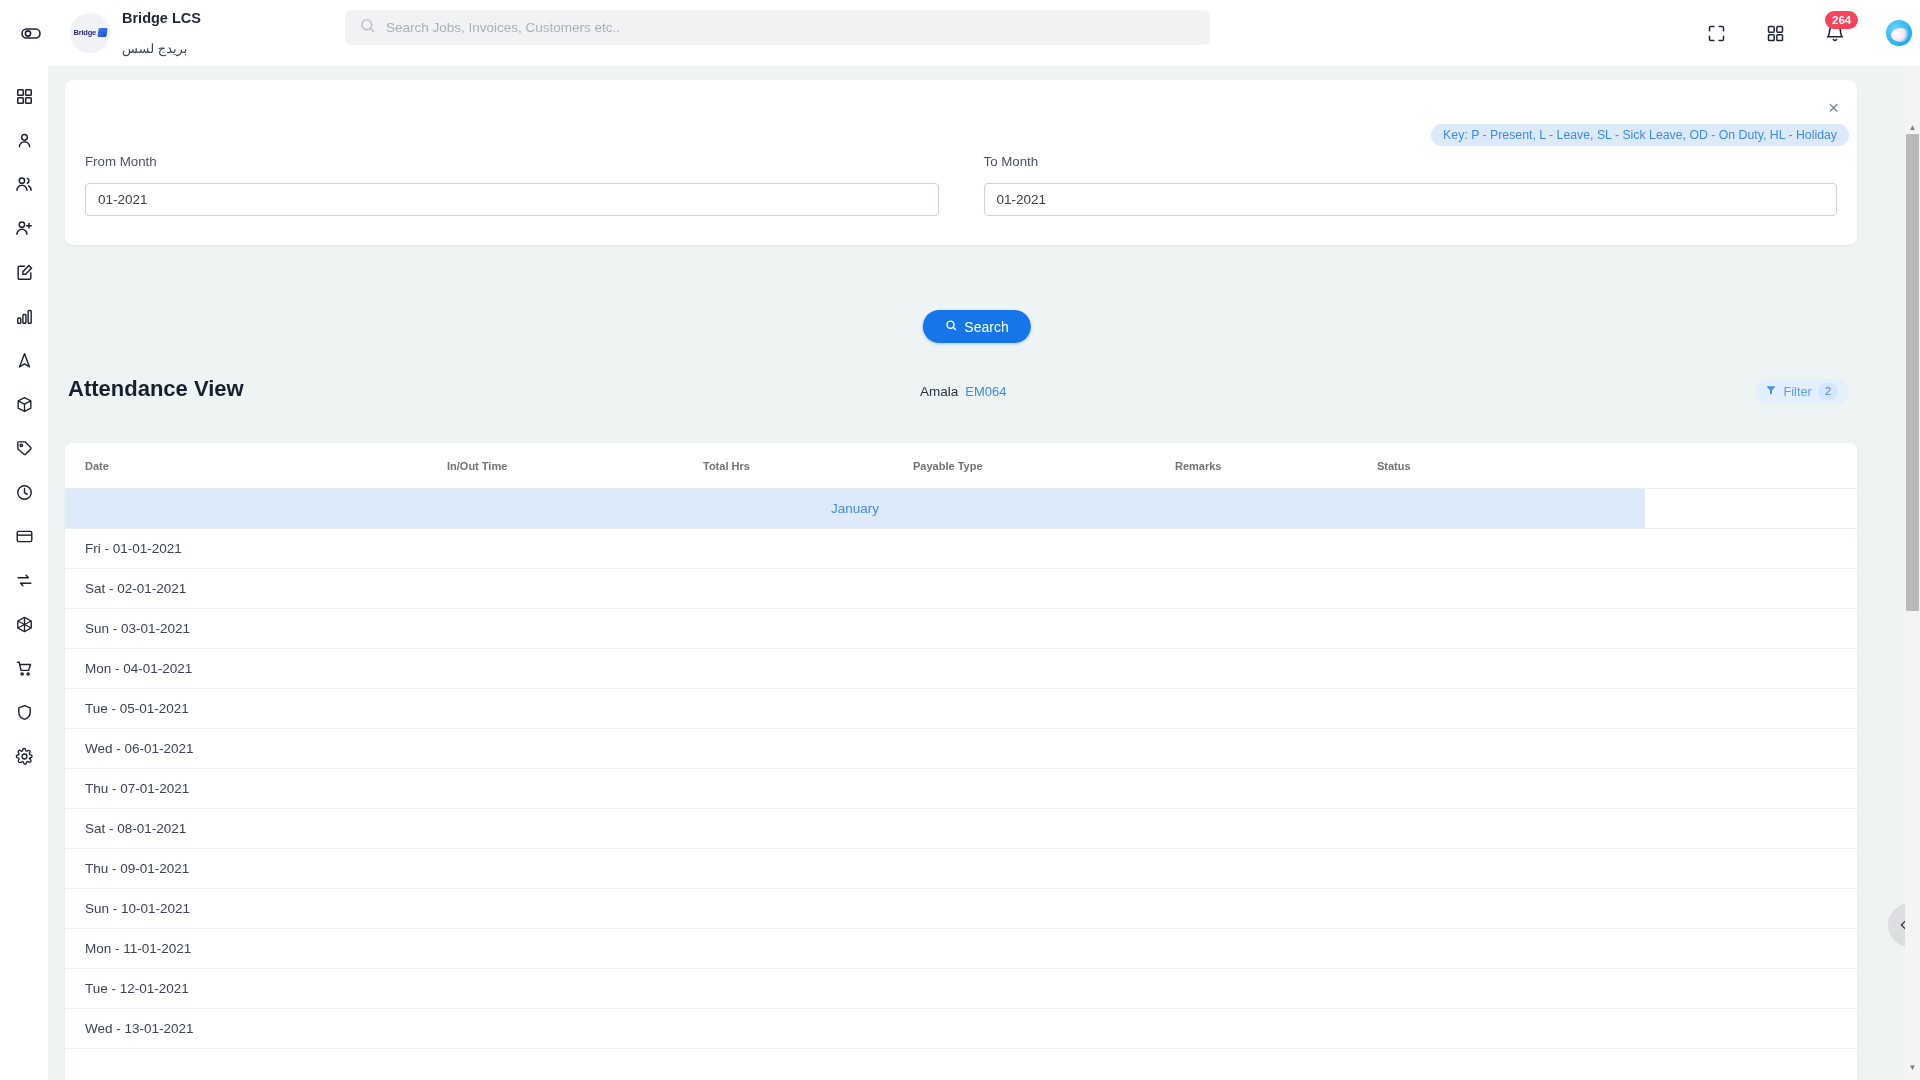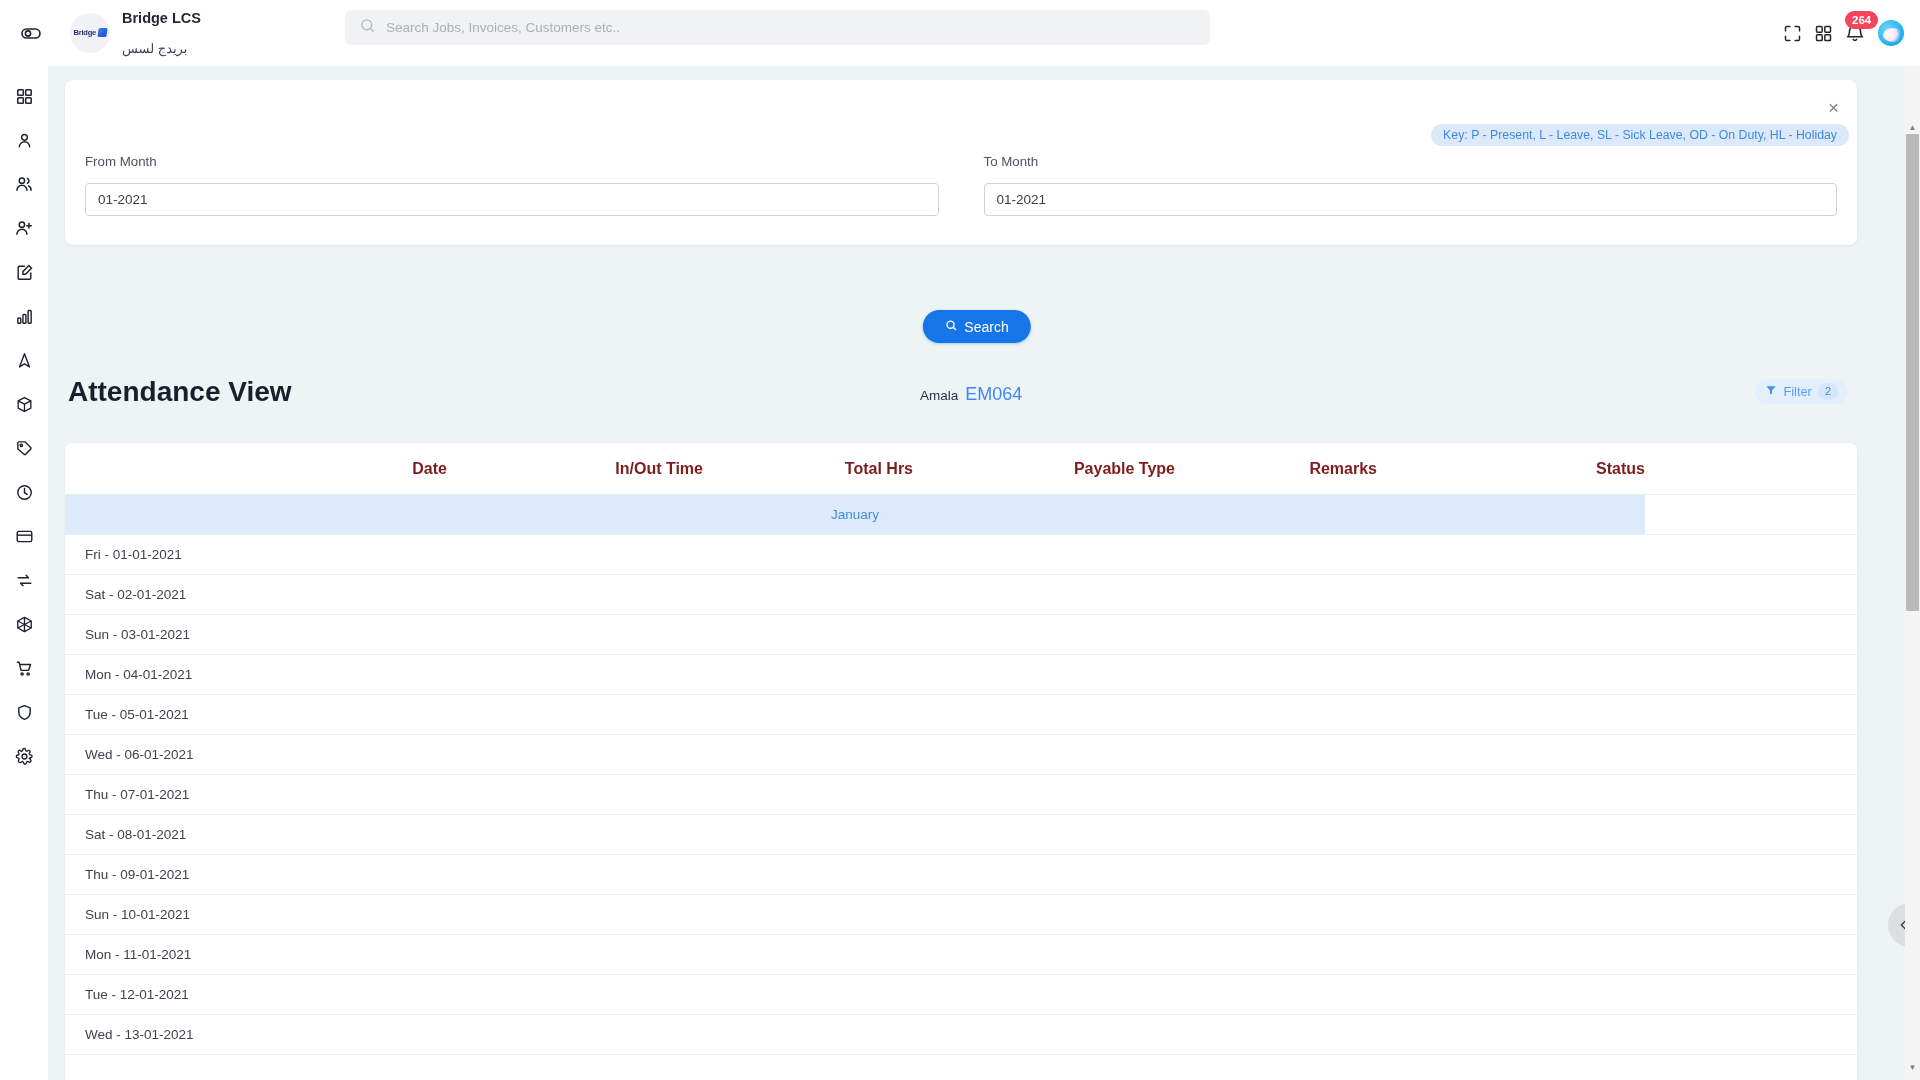--- a/index.html
+++ b/index.html
@@ -44,22 +44,22 @@
   .tb-search {
     position: absolute; left: 345px; top: 10px;
     width: 865px; height: 35px;
     background: #f1f2f4; border-radius: 6px;
     display: flex; align-items: center; gap: 10px; padding: 0 14px;
     cursor: text;
   }
   .tb-search .ph { color: #a9afbb; font-size: 13.5px; }
 
   .tb-right {
-    position: absolute; right: 14px; top: 0; height: 66px;
-    display: flex; align-items: center; gap: 10px;
+    position: absolute; right: 6px; top: 0; height: 66px;
+    display: flex; align-items: center; gap: 38px;
   }
   .tb-icon { color: #1f2533; cursor: pointer; display: flex; align-items: center; }
   .bell-wrap { position: relative; display: flex; align-items: center; }
   .bell-badge {
     position: absolute; top: -11px; left: 1px;
     background: #f5455c; color: #fff;
     font-size: 11.5px; font-weight: 600;
     border-radius: 10px; padding: 2px 7px; min-width: 30px; text-align: center;
     line-height: 1.25;
   }
@@ -140,28 +140,28 @@
     box-shadow: 0 1px 3px rgba(22,117,232,.35);
     z-index: 5;
   }
 
   
   .title-row {
     position: absolute; left: 17px; top: 310px; width: 1792px; height: 48px;
   }
   .page-title {
     position: absolute; left: 3px; top: 0;
-    font-size: 28px; font-weight: 700; color: #17202e;
+    font-size: 22px; font-weight: 700; color: #17202e;
   }
   .emp-wrap {
     position: absolute; left: 855px; top: 8px;
     display: flex; align-items: baseline; gap: 7px;
   }
   .emp-name { font-size: 13.5px; color: #2c3443; }
-  .emp-code { font-size: 18px; color: #3f86f7; font-weight: 500; }
+  .emp-code { font-size: 13px; color: #3f86f7; font-weight: 500; }
   .filter-btn {
     position: absolute; right: 9px; top: 3px;
     background: #e3effc; border: none; border-radius: 13px;
     height: 25px; padding: 0 10px;
     display: flex; align-items: center; gap: 6px;
     cursor: pointer; font-family: "Liberation Sans", sans-serif;
   }
   .filter-btn .fb-label { color: #5b9bf0; font-size: 12.8px; }
   .filter-btn .fb-count {
     background: #d5e6fb; color: #4a86d8;
@@ -171,21 +171,21 @@
   
   .table-card {
     position: absolute; left: 17px; top: 377px;
     width: 1792px; height: 640px;
     background: #fff; border-radius: 8px 8px 0 0;
     overflow: hidden;
     box-shadow: 0 1px 3px rgba(25,40,60,.06);
   }
   table { width: 100%; border-collapse: collapse; table-layout: fixed; }
   thead th {
-    text-align: right; font-size: 16px; font-weight: 700; color: #7f1d1d;
+    text-align: left; font-size: 11px; font-weight: 700; color: #737373;
     padding: 17px 0 16px 0; border-bottom: 1px solid #e9ecf1; background: #fff;
   }
   thead th:first-child { padding-left: 20px; }
   .col-date    { width: 382px; }
   .col-inout   { width: 256px; }
   .col-hrs     { width: 210px; }
   .col-pay     { width: 262px; }
   .col-rem     { width: 202px; }
   .col-status  { width: 268px; }
   .col-spacer  { width: 212px; }

